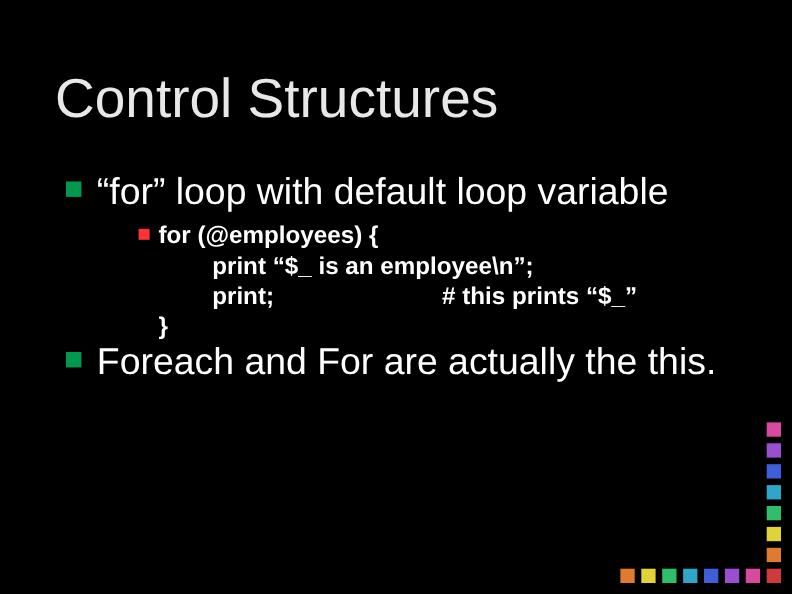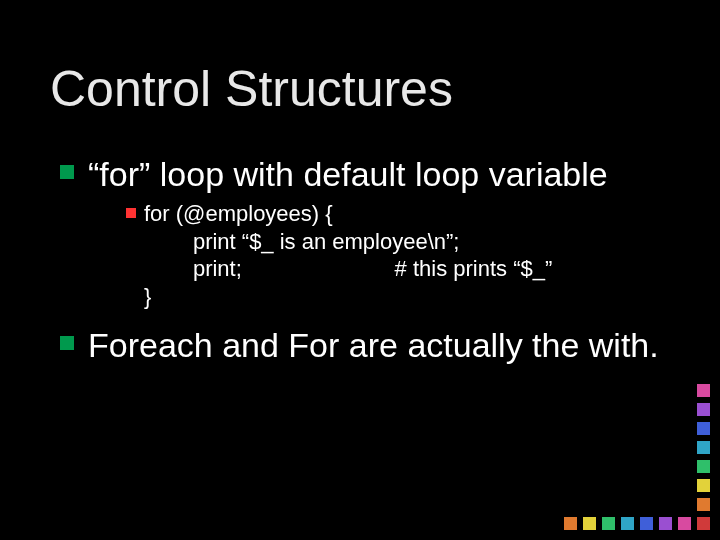--- a/index.html
+++ b/index.html
@@ -48,21 +48,21 @@
   .level1 .txt {
     font-size: 34px;
     color: #fff;
     line-height: 1.15;
   }
   .level2 {
     display: flex;
     align-items: flex-start;
     margin-left: 66px;
     margin-top: 6px;
-    margin-bottom: 16px;
+    font-weight: bold;
   }
   .level2 .bullet {
     width: 10px;
     height: 10px;
     background: #ff3333;
     margin-top: 8px;
     margin-right: 8px;
     flex: 0 0 10px;
   }
   .level2 .codeblock {
@@ -99,21 +99,21 @@
     <div class="level2">
       <div class="bullet"></div>
       <div class="codeblock"><span>for (@employees) {</span>
 <span>        print “$_ is an employee\n”;</span>
 <span>        print;                         # this prints “$_”</span>
 <span>}</span></div>
     </div>
 
     <div class="level1">
       <div class="bullet"></div>
-      <div class="txt">Foreach and For are actually the with.</div>
+      <div class="txt">Foreach and For are actually the this.</div>
     </div>
 
   </div>
 
   <div class="deco" id="deco">
       <div class="sq" style="background: rgb(216, 74, 160); left: 697px; top: 384px;"></div>
       <div class="sq" style="background: rgb(154, 79, 209); left: 697px; top: 403px;"></div>
       <div class="sq" style="background: rgb(63, 95, 217); left: 697px; top: 422px;"></div>
       <div class="sq" style="background: rgb(47, 165, 199); left: 697px; top: 441px;"></div>
       <div class="sq" style="background: rgb(47, 191, 106); left: 697px; top: 460px;"></div>

